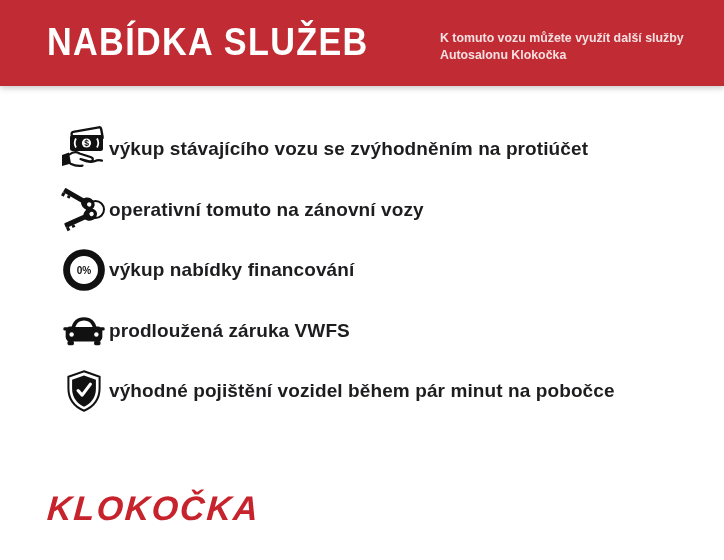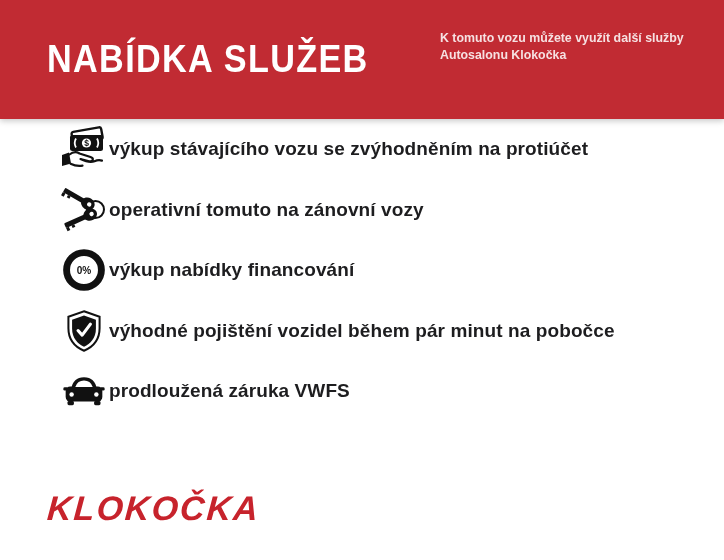--- a/index.html
+++ b/index.html
@@ -6,21 +6,21 @@
     --banner-red:#c12b33;
     --logo-red:#c7232c;
     --text-dark:#1d1d1f;
   }
   *{margin:0;padding:0;box-sizing:border-box;}
   html,body{width:724px;height:560px;background:#fff;overflow:hidden;
     font-family:"Liberation Sans",sans-serif;}
   .stage{position:relative;width:724px;height:560px;background:#fff;}
 
   
-  .banner{position:absolute;top:0;left:0;width:724px;height:119px;
+  .banner{position:absolute;top:0;left:0;width:724px;height:86px;
     background:var(--banner-red,#c12b33);
     box-shadow:0 2px 6px rgba(0,0,0,0.22);}
   .title{position:absolute;left:47px;top:50%;
     transform:translateY(-52%) scaleX(0.9);transform-origin:left center;
     color:#fff;font-size:38px;font-weight:800;letter-spacing:1.5px;
     white-space:nowrap;}
   .subtitle{position:absolute;left:440px;top:29px;
     transform:scaleX(0.95);transform-origin:left top;
     color:rgba(255,255,255,0.86);font-size:13px;font-weight:600;
     line-height:17px;white-space:nowrap;}
@@ -103,44 +103,44 @@
           <circle cx="24" cy="24" r="19" fill="none" stroke="#111" stroke-width="7.5"></circle>
           <text x="24" y="28" text-anchor="middle" font-size="11" font-weight="bold" fill="#111">0%</text>
         </svg>
       </span>
       <span class="service-label">výkup nabídky financování</span>
     </div>
 
     <div class="service-row">
       <span class="icon-box">
         <svg viewBox="0 0 48 48">
-          <path d="M24 2.5 L41 8.5 V21 C41 33.5 33.5 41.5 24 45.5 C14.5 41.5 7 33.5 7 21 V8.5 Z" fill="none" stroke="#111" stroke-width="2.2"></path>
-          <path d="M24 7 L37 11.8 V21.5 C37 31.5 31 38 24 41.2 C17 38 11 31.5 11 21.5 V11.8 Z" fill="#111"></path>
-          <path d="M17.5 23.5 L22 28.5 L31 16.5" fill="none" stroke="#fff" stroke-width="3.4" stroke-linecap="round" stroke-linejoin="round"></path>
-        </svg>
-      </span>
-      <span class="service-label">výhodné pojištění vozidel během pár minut na pobočce</span>
-    </div>
-
-    <div class="service-row">
-      <span class="icon-box">
-        <svg viewBox="0 0 48 48">
           <path d="M10 22 Q12 9 24 9 Q36 9 38 22 Z" fill="#111"></path>
           <rect x="1.5" y="20" width="5" height="3.4" rx="1.4" fill="#111"></rect>
           <rect x="41.5" y="20" width="5" height="3.4" rx="1.4" fill="#111"></rect>
           <rect x="4" y="19" width="40" height="16.5" rx="5" fill="#111"></rect>
           <path d="M14.5 19.5 Q17 12.5 24 12.5 Q31 12.5 33.5 19.5 Z" fill="#fff"></path>
           <circle cx="10.5" cy="27.8" r="2.4" fill="#fff"></circle>
           <circle cx="37.5" cy="27.8" r="2.4" fill="#fff"></circle>
           <rect x="6" y="35" width="7" height="4.6" rx="1.6" fill="#111"></rect>
           <rect x="35" y="35" width="7" height="4.6" rx="1.6" fill="#111"></rect>
         </svg>
       </span>
       <span class="service-label">prodloužená záruka VWFS</span>
     </div>
 
+    <div class="service-row">
+      <span class="icon-box">
+        <svg viewBox="0 0 48 48">
+          <path d="M24 2.5 L41 8.5 V21 C41 33.5 33.5 41.5 24 45.5 C14.5 41.5 7 33.5 7 21 V8.5 Z" fill="none" stroke="#111" stroke-width="2.2"></path>
+          <path d="M24 7 L37 11.8 V21.5 C37 31.5 31 38 24 41.2 C17 38 11 31.5 11 21.5 V11.8 Z" fill="#111"></path>
+          <path d="M17.5 23.5 L22 28.5 L31 16.5" fill="none" stroke="#fff" stroke-width="3.4" stroke-linecap="round" stroke-linejoin="round"></path>
+        </svg>
+      </span>
+      <span class="service-label">výhodné pojištění vozidel během pár minut na pobočce</span>
+    </div>
+
   </main>
 
   <footer>
     <div class="logo">KLOKOČKA</div>
   </footer>
 
 </div>
 
 </body></html>

